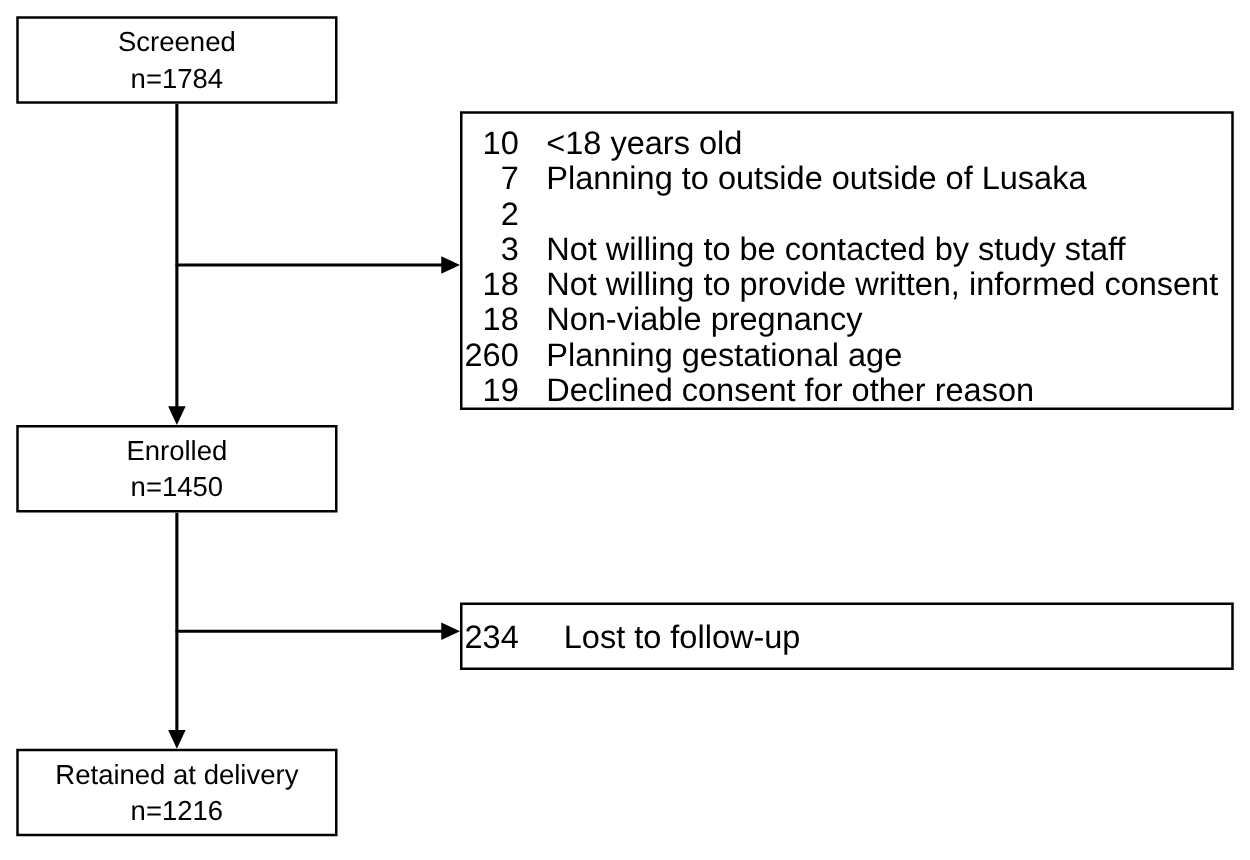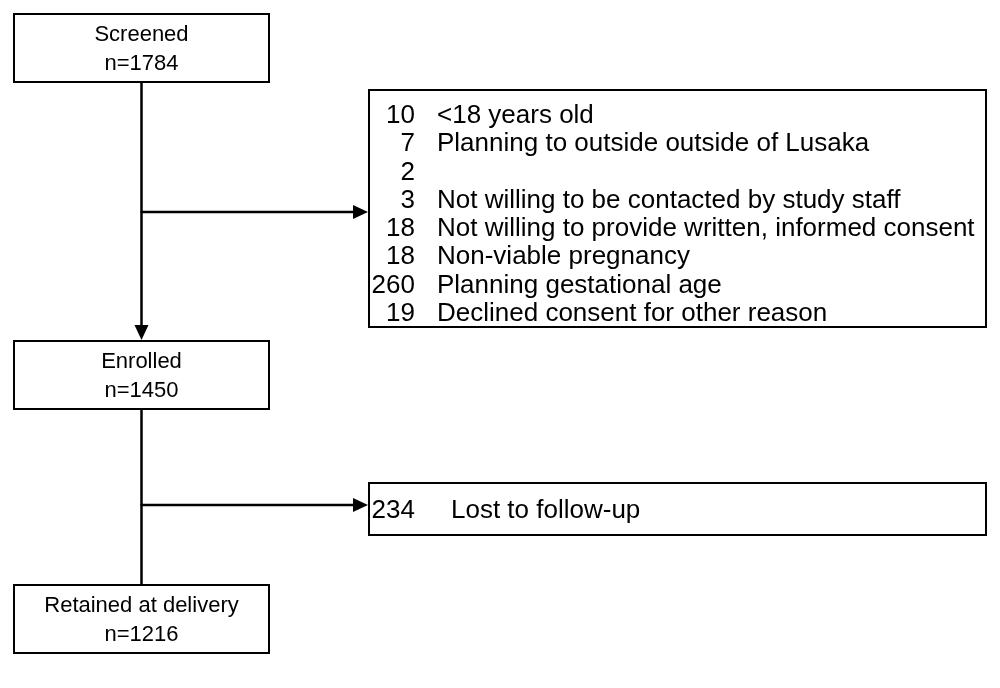--- a/index.html
+++ b/index.html
@@ -36,21 +36,21 @@
     font-size: 22px;
     line-height: 29px;
   }
   .flow-box.main {
     left: 13px;
     width: 257px;
     height: 70px;
   }
   #box-screened { top: 13px; }
   #box-enrolled { top: 340px; }
-  #box-retained { top: 584px; }
+  #box-retained { top: 599px; }
   .side-box {
     position: absolute;
     box-sizing: border-box;
     border: 2.5px solid #000000;
     background: #ffffff;
     left: 368px;
     width: 619px;
     font-size: 26px;
   }
   #box-exclusions {

